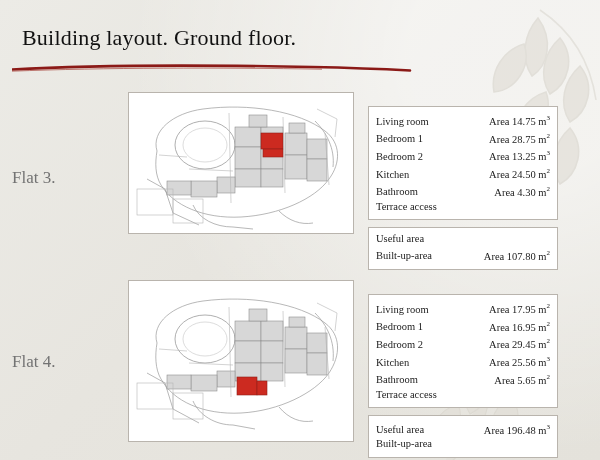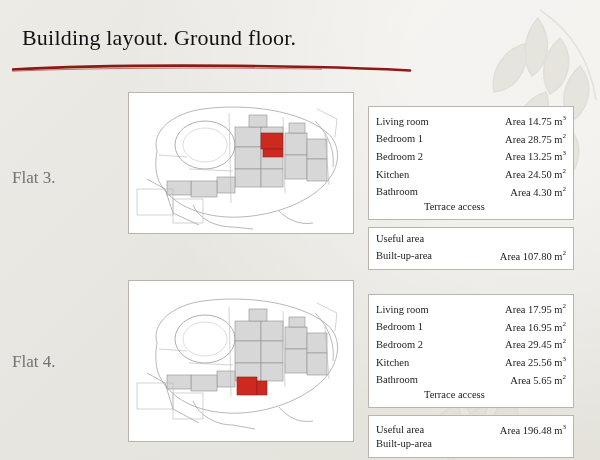--- a/index.html
+++ b/index.html
@@ -51,42 +51,42 @@
   .map-box{
     position:absolute;
     background:#fff;
     border:1px solid #b9b4ad;
     overflow:hidden;
   }
   .map-svg{display:block;}
 
   .info-col{
     position:absolute;
-    width:206px;
+    width:190px;
   }
   .info-card{
     background:#fff;
     border:1px solid #b9b4ad;
     padding:4px 7px 5px 7px;
     box-sizing:border-box;
   }
   .info-card + .info-card{margin-top:7px;}
   .row{
     display:flex;
     justify-content:space-between;
     align-items:baseline;
     font-family:"Liberation Serif", serif;
     font-size:10.5px;
     line-height:14.2px;
     color:#1b1b1b;
     white-space:nowrap;
   }
   .row .lbl{flex:0 0 auto;}
   .row .val{flex:0 0 auto;text-align:right;}
-  .row.single .lbl{flex:1 1 auto;margin-left:48px;}
+  .row.single .lbl{flex:1 1 auto;}
   sup{font-size:7px;vertical-align:super;}
 </style>
 </head>
 <body>
 
 <div class="bg-texture"></div>
 
 <svg class="leaf" style="right:-10px;top:0px;" width="190" height="200" viewBox="0 0 190 200">
   <g fill="none" stroke="#d8d5cd" stroke-width="1.6">
     <path d="M120 10 C150 30 170 60 176 100"></path>

